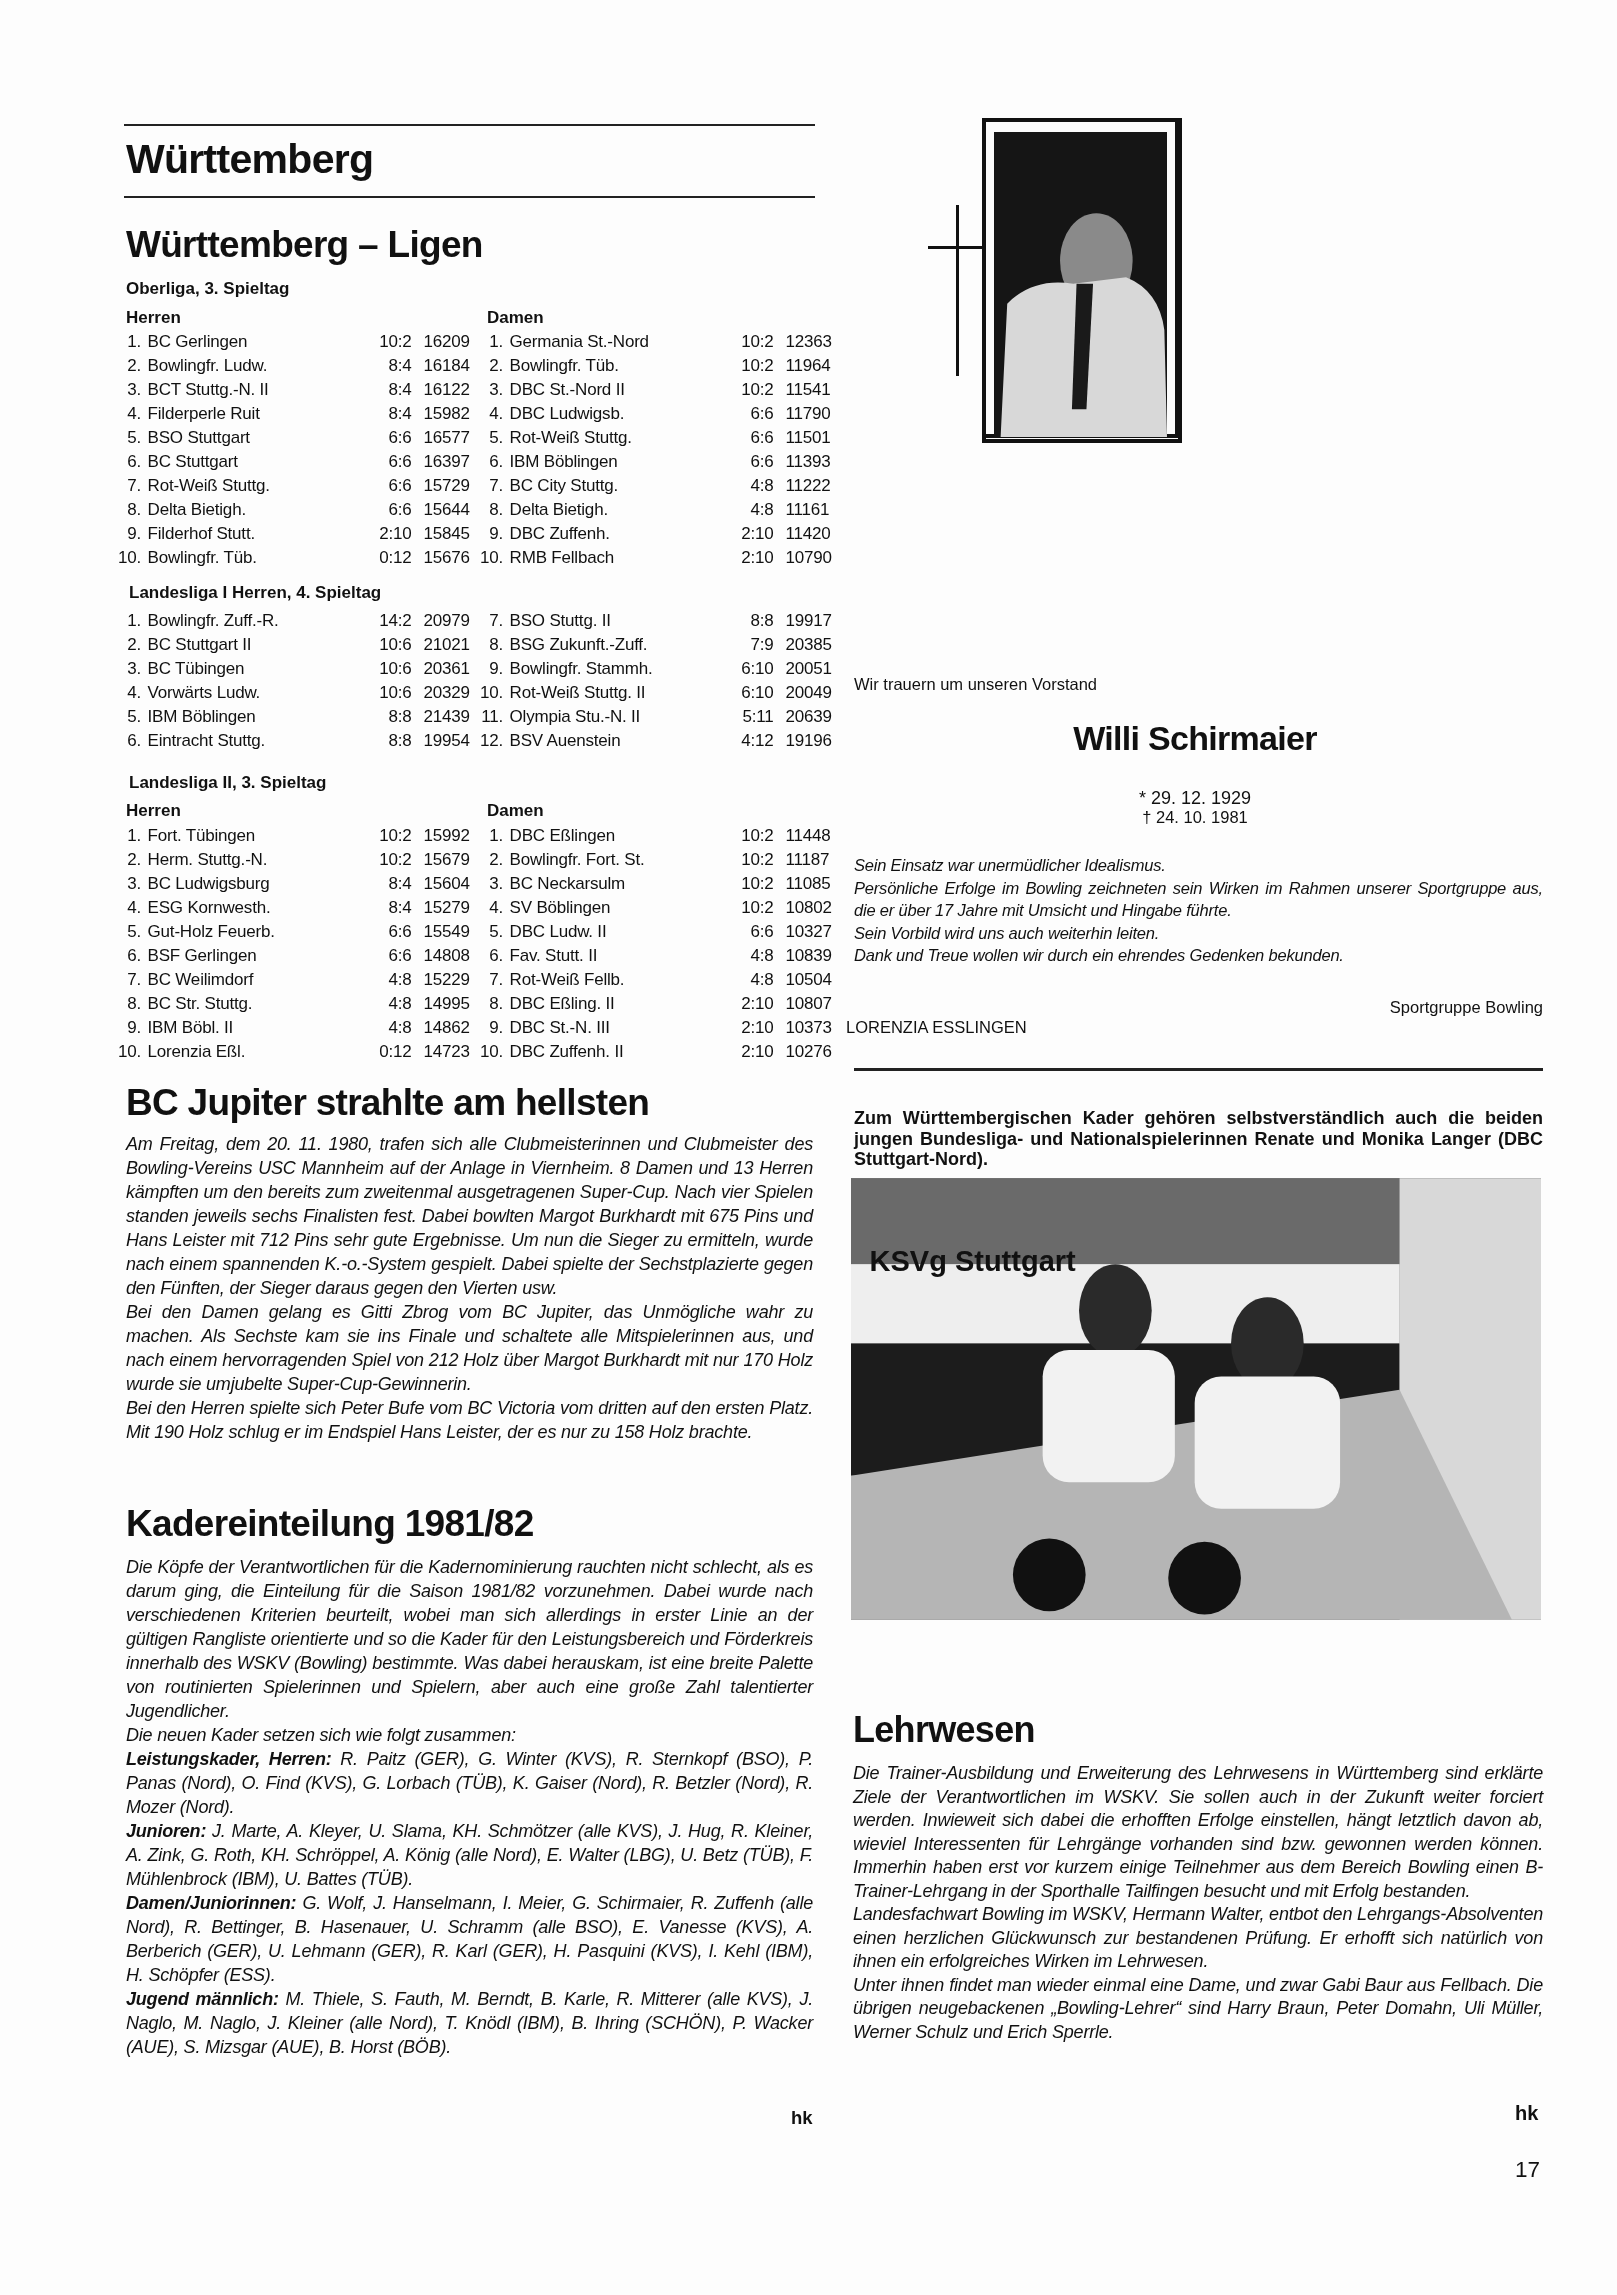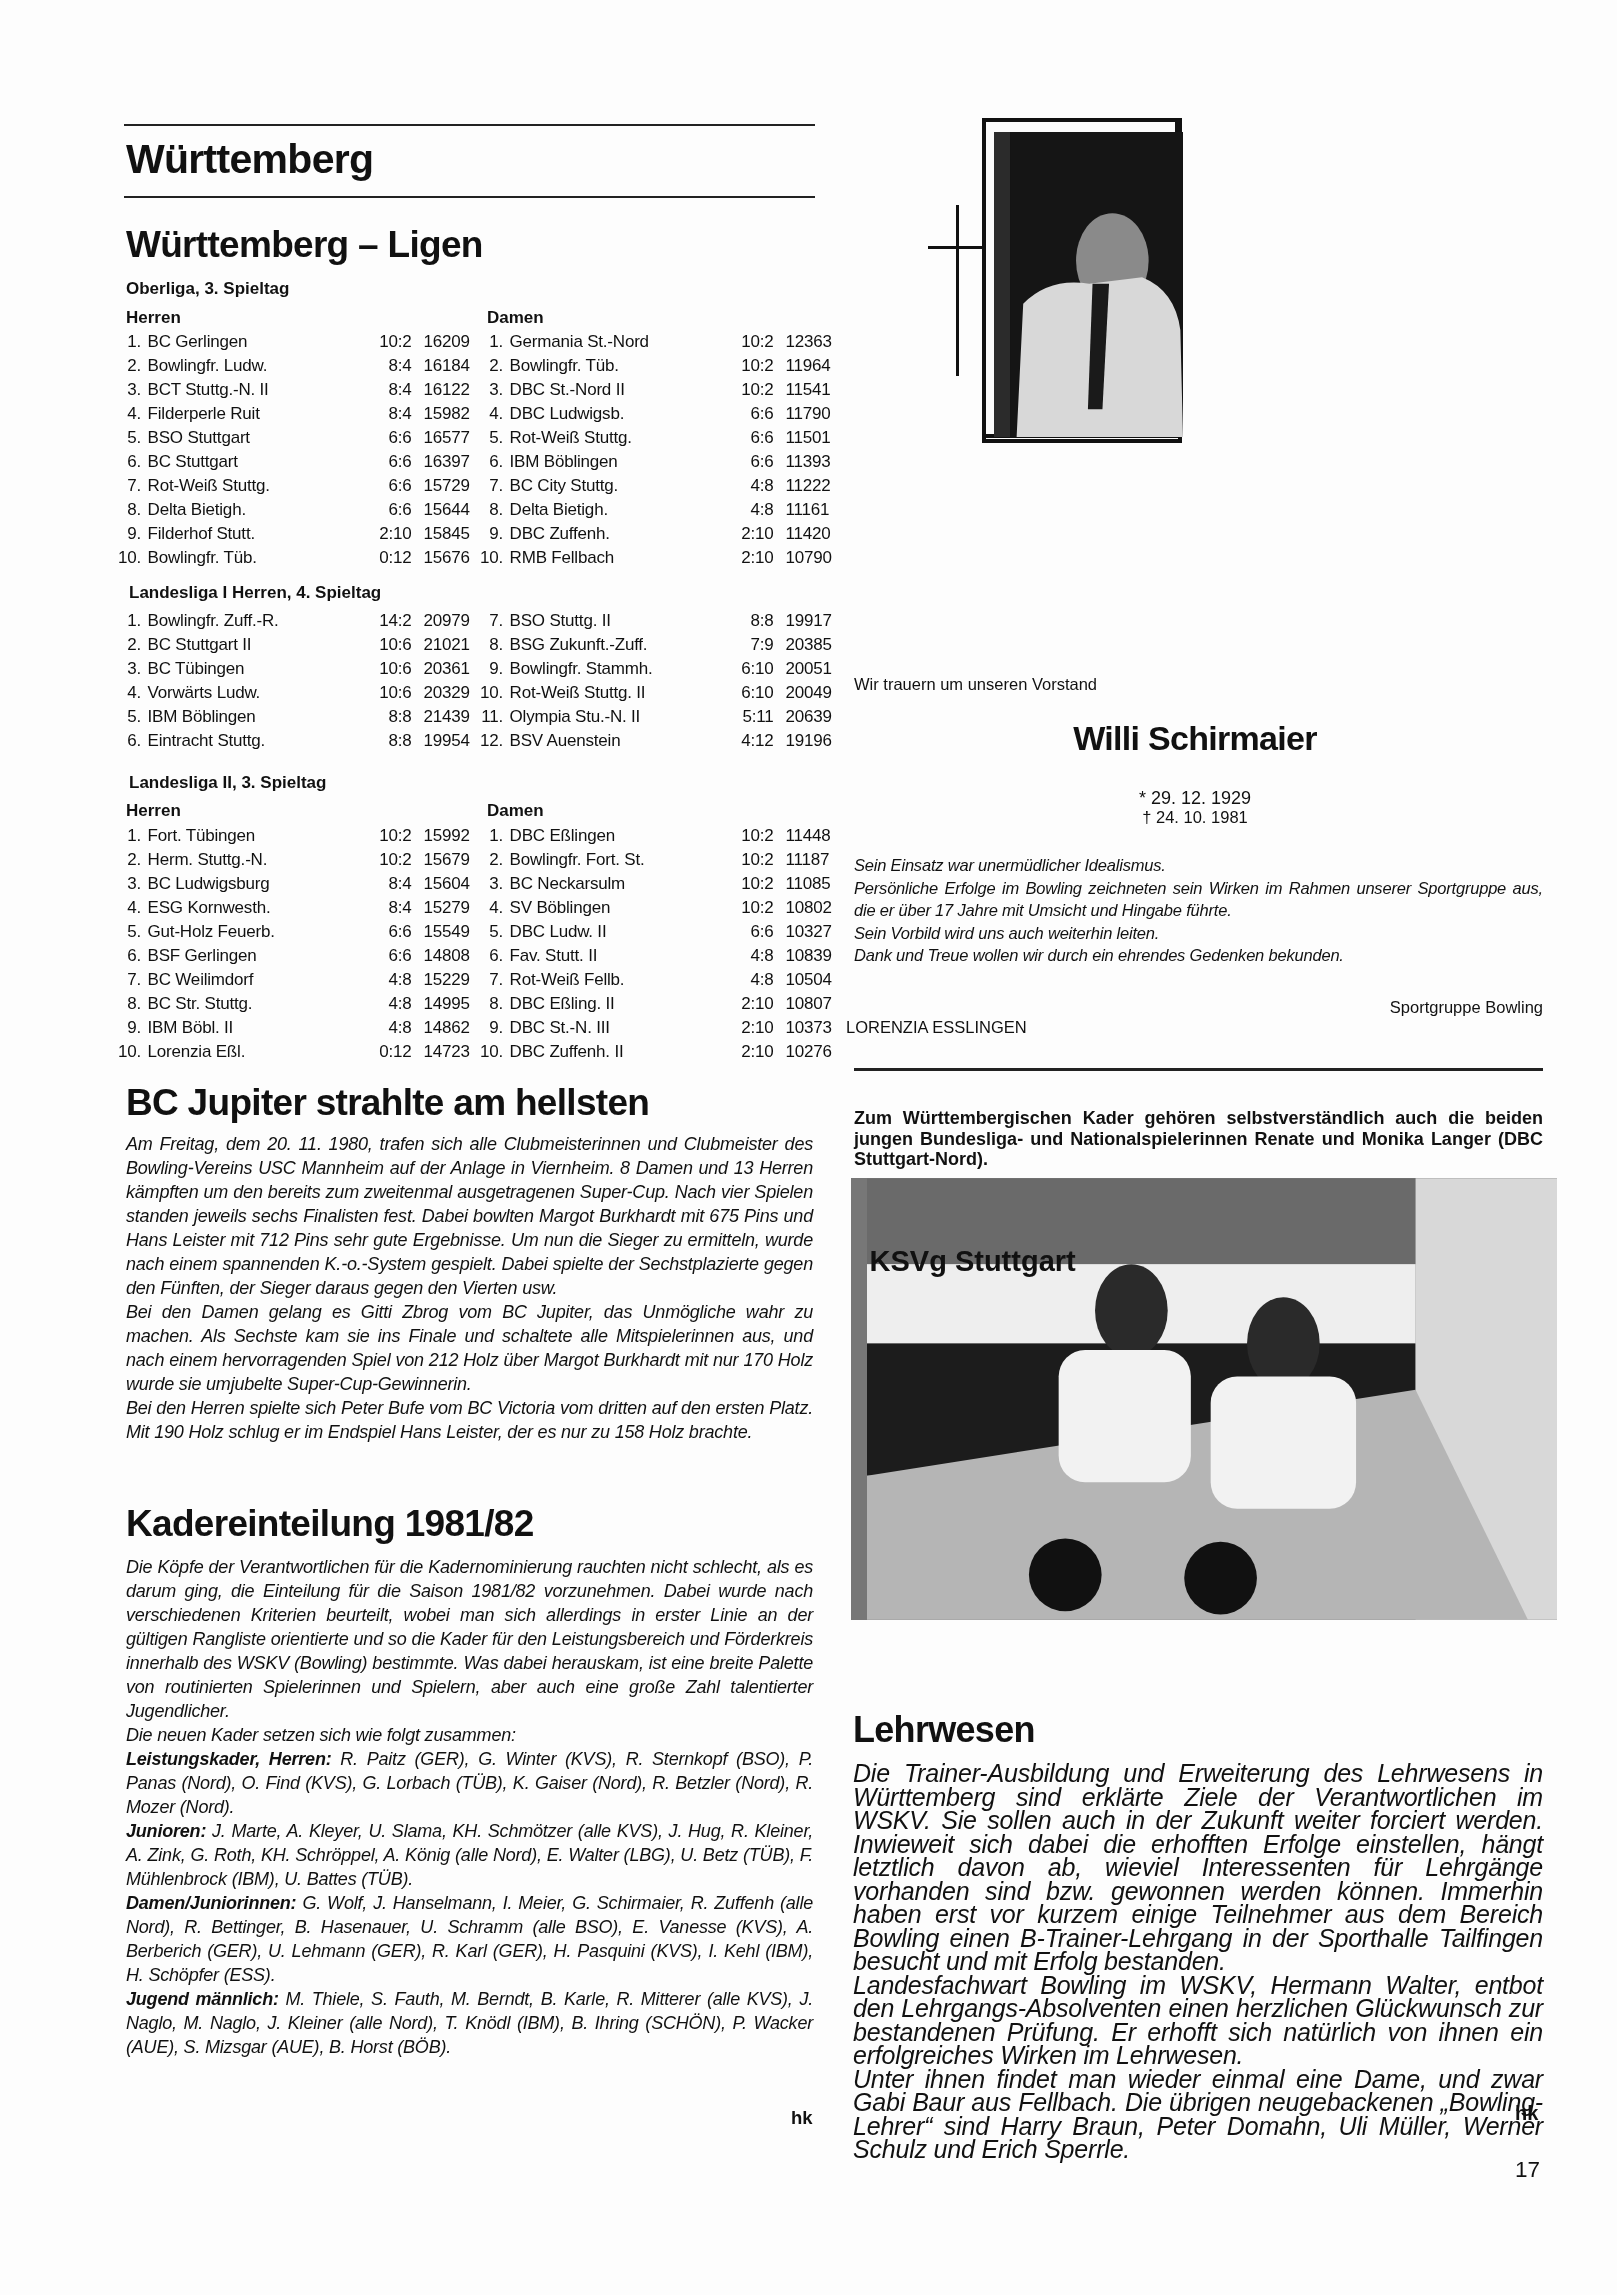--- a/index.html
+++ b/index.html
@@ -14,21 +14,21 @@
   .body-text p { margin: 0; }
   .body-text b { font-weight: bold; }
   
   .tbl { position: absolute; font-size: 17px; line-height: 24px; letter-spacing: -0.2px; }
   .tbl .row { display: flex; white-space: nowrap; height: 24px; }
   .tbl .rank { width: 29px; text-align: right; padding-right: 6.6px; }
   .tbl .team { width: 218px; }
   .tbl .pts { width: 46px; text-align: right; padding-right: 12px; }
   .tbl .pins { width: 59px; text-align: left; }
   
-  .photo { position: absolute; background: #2b2b2b; overflow: hidden; padding-left: 16px; }
+  .photo { position: absolute; background: #2b2b2b; overflow: hidden; }
   .frame { position: absolute; border: 4px solid #111; background: #fbfbfb; }
   .hk { font-weight: bold; }
   .pagenum { font-size: 22.5px; }
 </style>
 </head>
 <body>
 
 <div class="rule" style="left:124px;top:124px;width:691px;height:2px;"></div>
 <h1 class="h-section abs" style="left:126px;top:139px;font-size:41px;">Württemberg</h1>
 <div class="rule" style="left:124px;top:196px;width:691px;height:2px;"></div>
@@ -431,21 +431,21 @@
     <ellipse cx="630" cy="250" rx="55" ry="70" fill="#2a2a2a"></ellipse>
     <rect x="290" y="260" width="200" height="200" rx="40" fill="#f2f2f2"></rect>
     <rect x="520" y="300" width="220" height="200" rx="40" fill="#f2f2f2"></rect>
     <circle cx="300" cy="600" r="55" fill="#111"></circle>
     <circle cx="535" cy="605" r="55" fill="#111"></circle>
   </svg>
   <div class="abs" style="left:18.5px;top:67px;font-weight:bold;font-size:29px;color:#111;">KSVg Stuttgart</div>
 </div>
 
 <h2 class="h-big abs" style="left:853px;top:1712px;font-size:36px;">Lehrwesen</h2>
-<div class="body-text abs" style="left:853px;top:1762px;width:690px;font-size:25px;line-height:23.5px;">
+<div class="body-text abs" style="left:853px;top:1762px;width:690px;font-size:18px;line-height:23.5px;">
   <p>Die Trainer-Ausbildung und Erweiterung des Lehrwesens in Württemberg sind erklärte Ziele der Verantwortlichen im WSKV. Sie sollen auch in der Zukunft weiter forciert werden. Inwieweit sich dabei die erhofften Erfolge einstellen, hängt letztlich davon ab, wieviel Interessenten für Lehrgänge vorhanden sind bzw. gewonnen werden können. Immerhin haben erst vor kurzem einige Teilnehmer aus dem Bereich Bowling einen B-Trainer-Lehrgang in der Sporthalle Tailfingen besucht und mit Erfolg bestanden.</p>
   <p>Landesfachwart Bowling im WSKV, Hermann Walter, entbot den Lehrgangs-Absolventen einen herzlichen Glückwunsch zur bestandenen Prüfung. Er erhofft sich natürlich von ihnen ein erfolgreiches Wirken im Lehrwesen.</p>
   <p>Unter ihnen findet man wieder einmal eine Dame, und zwar Gabi Baur aus Fellbach. Die übrigen neugebackenen „Bowling-Lehrer“ sind Harry Braun, Peter Domahn, Uli Müller, Werner Schulz und Erich Sperrle.</p>
 </div>
 <div class="hk abs" style="left:1515px;top:2102px;font-size:20px;">hk</div>
 
 <div class="pagenum abs" style="left:1515px;top:2157px;">17</div>
 
 
 </body></html>

